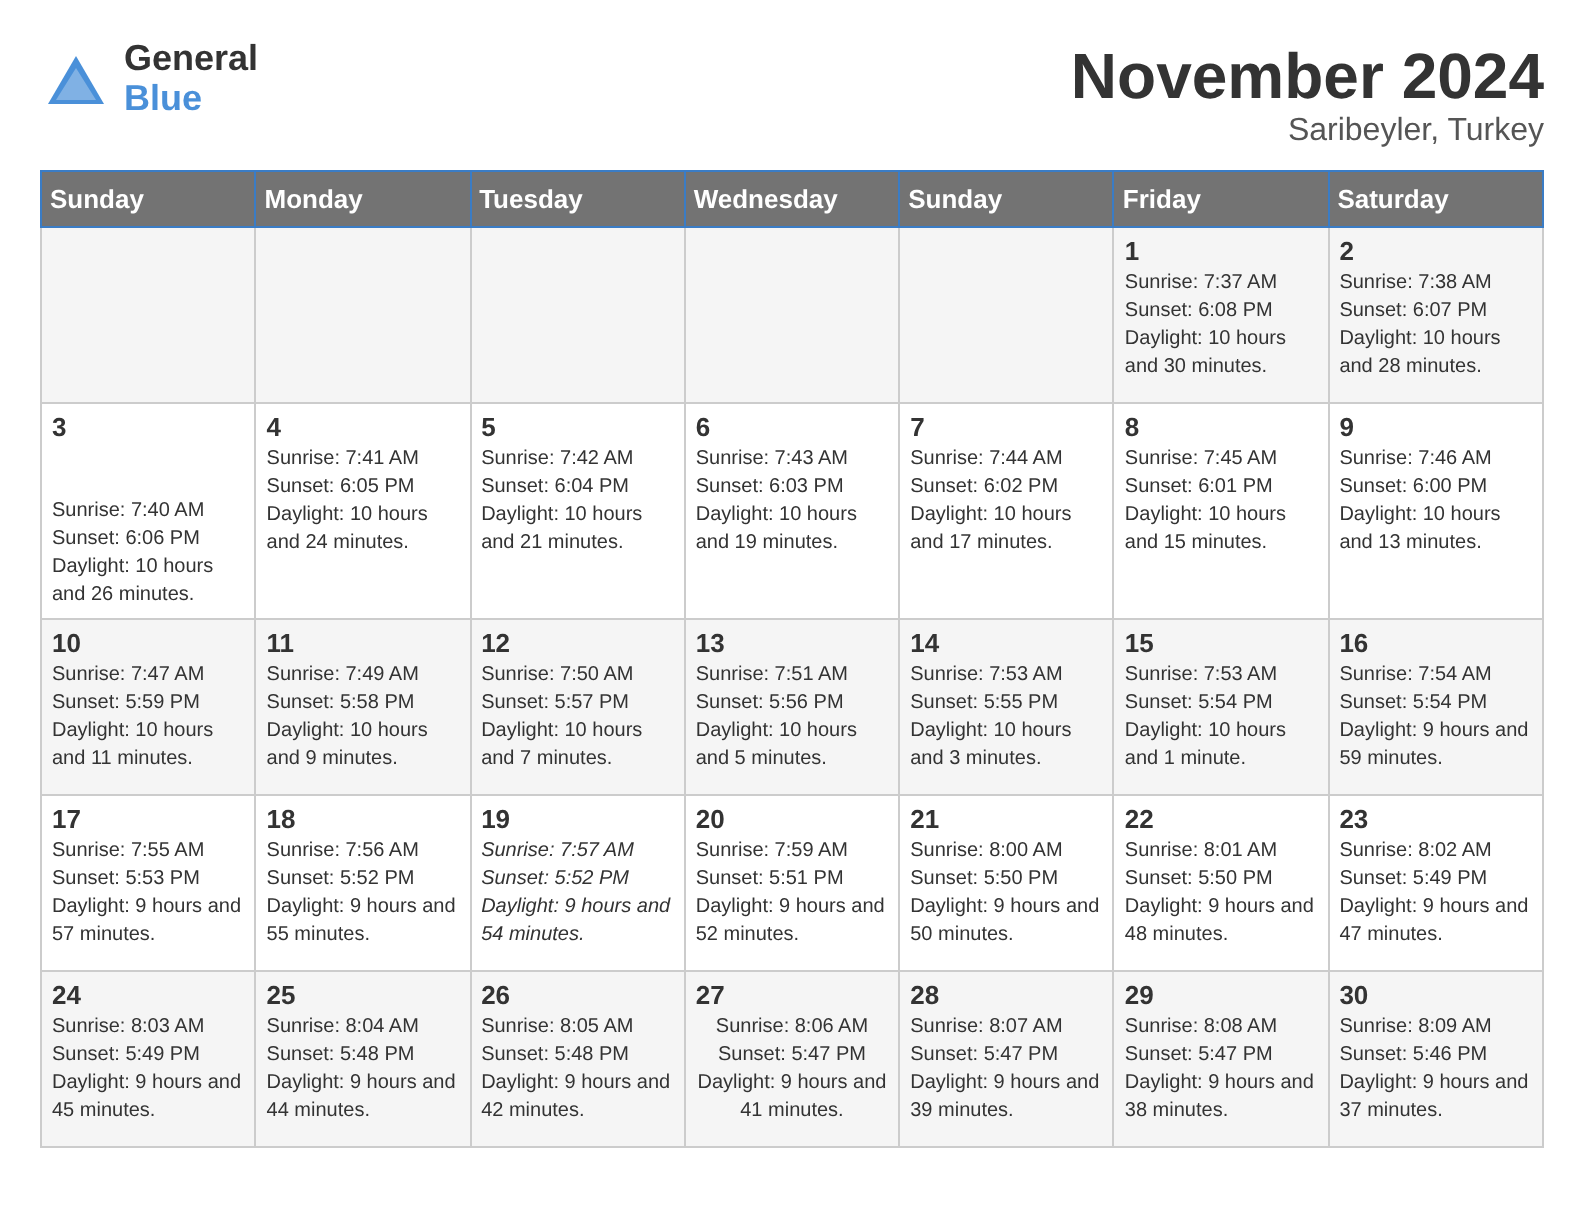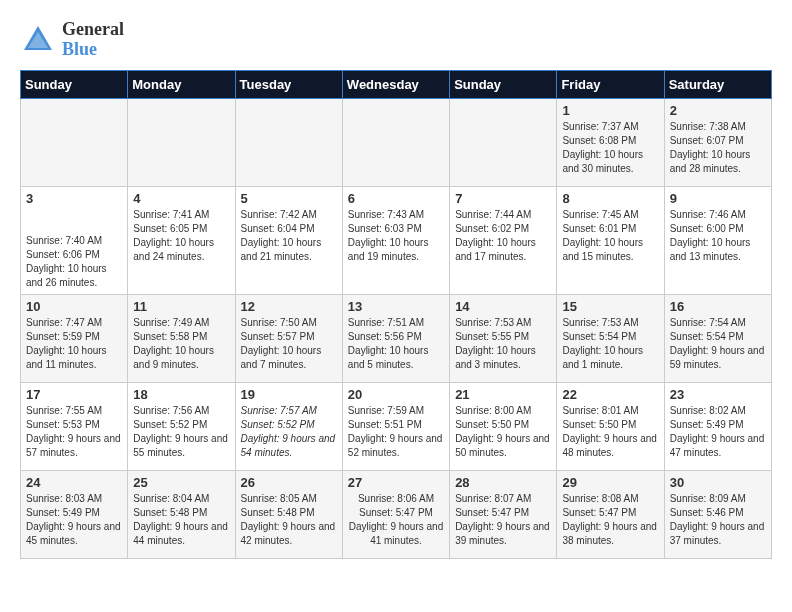--- a/index.html
+++ b/index.html
@@ -11,23 +11,22 @@
       padding: 20px;
     }
     .header {
       display: flex;
       justify-content: space-between;
       align-items: flex-start;
       margin-bottom: 10px;
     }
     .logo {
       display: flex;
-      align-items: center;
+      align-items: flex-end;
       gap: 6px;
-      font-family: Liberation Serif, serif;
     }
     .logo-text {
       display: flex;
       flex-direction: column;
       line-height: 1.1;
     }
     .logo-general {
       font-size: 18px;
       font-weight: bold;
       color: #333;
@@ -52,21 +51,21 @@
     .location {
       font-size: 16px;
       color: #555;
     }
     table {
       width: 100%;
       border-collapse: collapse;
       table-layout: fixed;
     }
     thead th {
-      background-color: #0f172a;
+      background-color: #737373;
       color: #fff;
       font-size: 13px;
       font-weight: bold;
       padding: 6px 4px;
       text-align: left;
       border: 1px solid #3a7cc5;
     }
     tbody td {
       border: 1px solid #ccc;
       vertical-align: top;
@@ -103,20 +102,24 @@
   <div class="logo">
     <svg class="logo-icon" viewBox="0 0 36 36" xmlns="http://www.w3.org/2000/svg">
       <polygon points="18,4 32,28 4,28" fill="#4a90d9"></polygon>
       <polygon points="18,10 28,26 8,26" fill="#fff" opacity="0.3"></polygon>
     </svg>
     <div class="logo-text">
       <span class="logo-general">General</span>
       <span class="logo-blue">Blue</span>
     </div>
   </div>
+  <div class="title-block">
+    <div class="month-title">November 2024</div>
+    <div class="location">Saribeyler, Turkey</div>
+  </div>
 </div>
 
 <table>
   <thead>
     <tr>
     <th>Sunday</th>
         <th>Monday</th>
         <th>Tuesday</th>
         <th>Wednesday</th>
         <th>Sunday</th>

